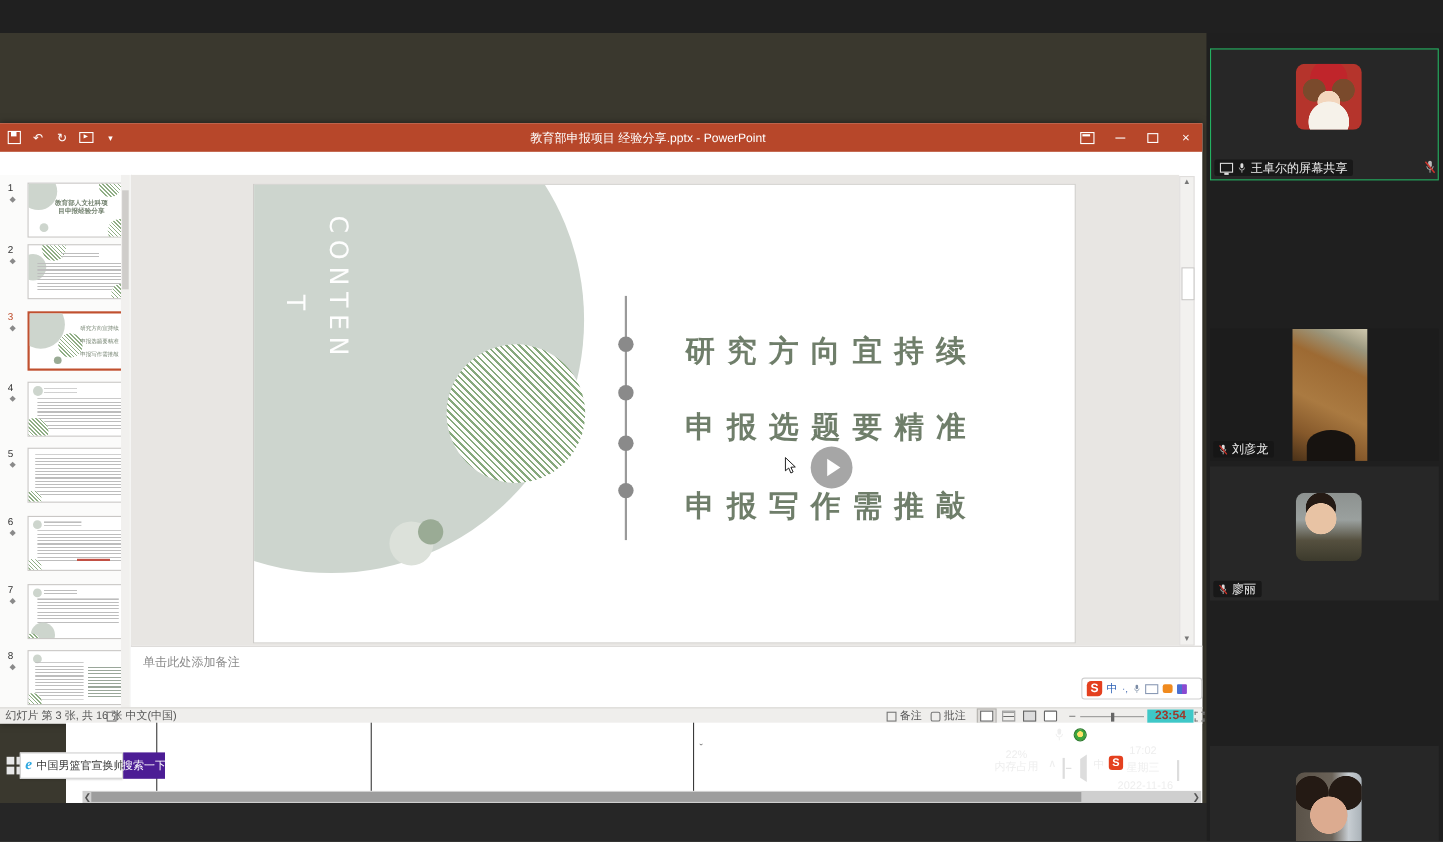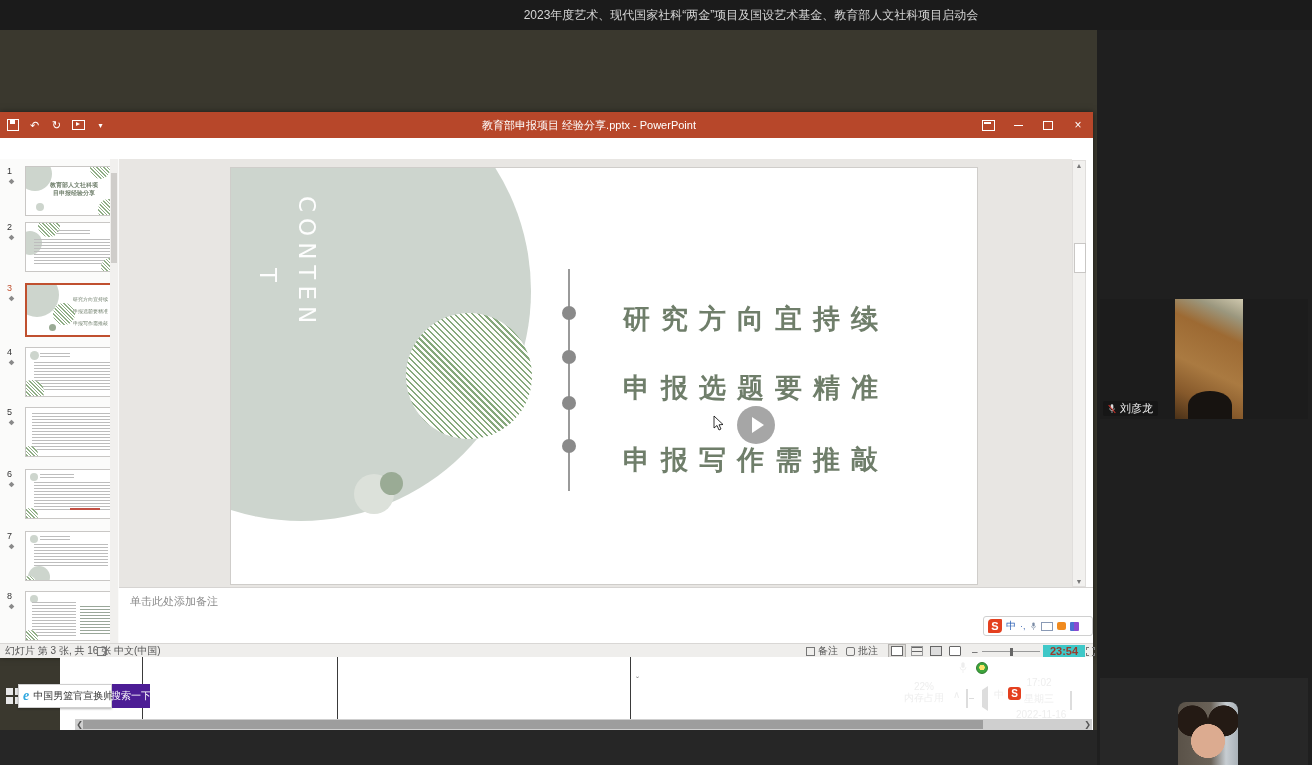--- a/index.html
+++ b/index.html
@@ -132,23 +132,20 @@
   .shareicon:after{content:"";position:absolute;left:3px;top:8px;width:4px;height:1.5px;background:#ddd;}
   .orangebadge{width:13px;height:13px;background:#e88c1e;border-radius:2px;position:relative;}
   .orangebadge:before{content:"";position:absolute;left:4.5px;top:2px;width:4px;height:4px;border-radius:50%;background:#fff;}
   .orangebadge:after{content:"";position:absolute;left:2.5px;top:6.5px;width:8px;height:4px;border-radius:3px 3px 0 0;background:#fff;}
 </style>
 </head>
 <body>
 
 <div class="screen">
 
-  <div class="abs topbar">
-    <span>2023年度艺术、现代国家社科“两金”项目及国设艺术基金、教育部人文社科项目启动会</span>
-  </div>
 
   <div class="abs desktop">
 
     <div class="abs ppt">
 
       <div class="abs titlebar">
         <div class="abs qat">
           <span class="qicon">
               <span class="saveicon"></span>
             </span>
@@ -428,37 +425,76 @@
       <div class="harrow" style="left:0">❮</div>
       <div class="hthumb"></div>
       <div class="harrow" style="right:0">❯</div>
     </div>
 
     <div class="abs bottomstrip"></div>
   </div>
 
   <div class="abs sidebar">
 
+    <div class="tile active" style="top:14px;height:120px">
+      <div class="avatarbox" style="left:77px;top:13px;width:60px;height:60px;background:
+        radial-gradient(circle at 50% 88%, #f6f2ea 0 30%, transparent 31%),
+        radial-gradient(circle at 50% 58%, #f3d6bd 0 22%, transparent 23%),
+        radial-gradient(circle at 28% 40%, #7a4a2c 0 18%, transparent 19%),
+        radial-gradient(circle at 72% 40%, #7a4a2c 0 18%, transparent 19%),
+        radial-gradient(circle at 50% 22%, #c0252b 0 30%, transparent 31%),
+        #b5342c;"></div>
+      <div class="plabel">
+        <span class="shareicon"></span>
+        <svg class="micglyph" style="width:8px;height:12px" viewBox="0 0 12 16">
+          <rect x="4" y="1" width="4" height="7" rx="2" fill="#ddd"></rect>
+            <path d="M2.5,7 a3.5,3.5 0 0 0 7,0" fill="none" stroke="#ddd"></path>
+            <line x1="6" y1="11" x2="6" y2="14" stroke="#ddd"></line>
+        </svg>
+        <span>王卓尔的屏幕共享</span>
+      </div>
+      <svg class="micglyph" style="position:absolute;right:2px;top:100px;width:10px;height:14px" viewBox="0 0 12 16">
+        <rect x="4" y="1" width="4" height="7" rx="2" fill="#bbb"></rect>
+          <path d="M2.5,7 a3.5,3.5 0 0 0 7,0" fill="none" stroke="#bbb"></path>
+          <line x1="6" y1="11" x2="6" y2="14" stroke="#bbb"></line>
+        <line x1="1" y1="2" x2="11" y2="14" stroke="#d0342c" stroke-width="1.6"></line>
+      </svg>
+    </div>
 
 
     <div class="tile" style="top:269px;height:120px;background:#1c1c1c">
       <div class="abs" style="left:75px;top:0;width:68px;height:120px;background:
         linear-gradient(205deg,#cfc8ae 0%,#9b977e 14%,#9d6a33 30%,#aa7a41 58%,#86592b 80%,#4a3118 100%);"></div>
       <div class="abs" style="left:88px;top:92px;width:44px;height:28px;border-radius:50% 50% 0 0;background:#171310;"></div>
       <div class="plabel">
         <svg class="micglyph" style="width:8px;height:12px" viewBox="0 0 12 16">
           <rect x="4" y="1" width="4" height="7" rx="2" fill="#ddd"></rect>
             <path d="M2.5,7 a3.5,3.5 0 0 0 7,0" fill="none" stroke="#ddd"></path>
             <line x1="6" y1="11" x2="6" y2="14" stroke="#ddd"></line>
           <line x1="1" y1="2" x2="11" y2="14" stroke="#d0342c" stroke-width="1.6"></line>
         </svg>
         <span>刘彦龙</span>
       </div>
     </div>
 
+    <div class="tile" style="top:394px;height:122px">
+      <div class="avatarbox" style="left:78px;top:24px;width:60px;height:62px;background:
+        radial-gradient(circle at 38% 38%, #e8c3a4 0 26%, transparent 27%),
+        radial-gradient(circle at 38% 22%, #241a14 0 22%, transparent 23%),
+        linear-gradient(180deg,#8d9290 0%,#9aa09e 40%,#55503f 70%,#3c3a2c 100%);"></div>
+      <div class="plabel">
+        <svg class="micglyph" style="width:8px;height:12px" viewBox="0 0 12 16">
+          <rect x="4" y="1" width="4" height="7" rx="2" fill="#ddd"></rect>
+            <path d="M2.5,7 a3.5,3.5 0 0 0 7,0" fill="none" stroke="#ddd"></path>
+            <line x1="6" y1="11" x2="6" y2="14" stroke="#ddd"></line>
+          <line x1="1" y1="2" x2="11" y2="14" stroke="#d0342c" stroke-width="1.6"></line>
+        </svg>
+        <span>廖丽</span>
+      </div>
+    </div>
 
 
     <div class="tile" style="top:648px;height:87px">
       <div class="avatarbox" style="left:78px;top:24px;width:60px;height:63px;border-radius:8px 8px 0 0;background:
         radial-gradient(circle at 50% 62%, #dcab90 0 34%, transparent 35%),
         radial-gradient(circle at 24% 30%, #241a14 0 24%, transparent 25%),
         radial-gradient(circle at 76% 30%, #241a14 0 24%, transparent 25%),
         linear-gradient(90deg,#5a5248 0%,#6a6258 55%,#c7cdd2 80%,#aab2b8 100%);"></div>
 
     </div>

